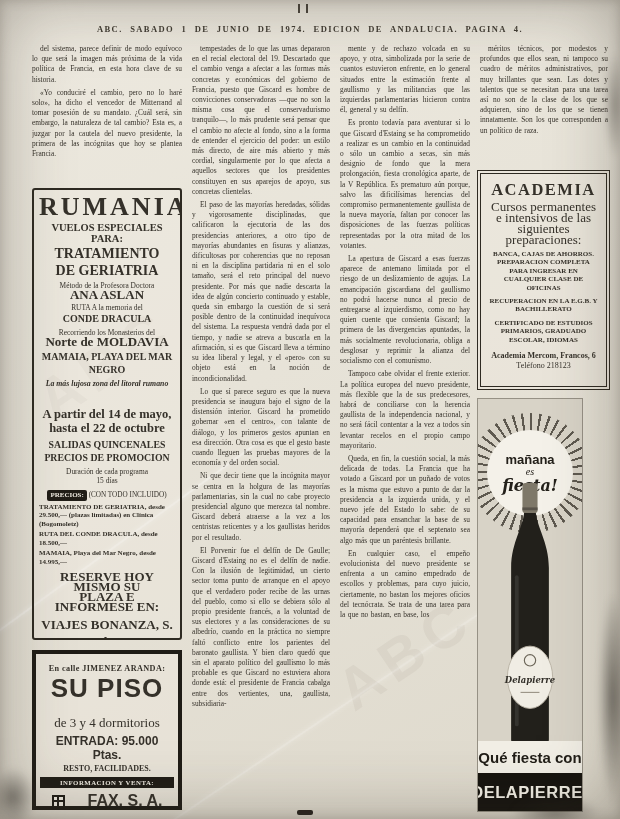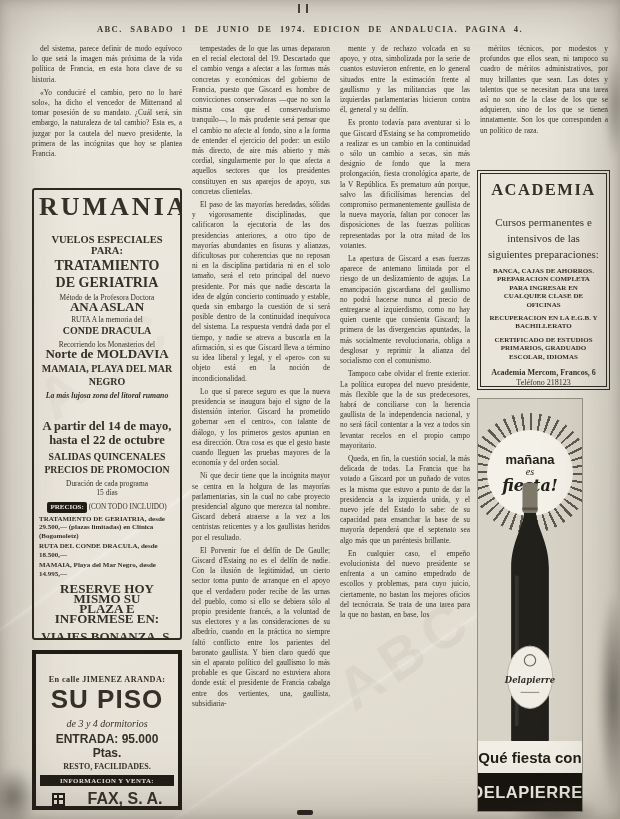--- a/index.html
+++ b/index.html
@@ -15,57 +15,57 @@
   .header{position:absolute;top:24px;left:0;right:0;text-align:center;
     font-weight:bold;font-size:8.5px;letter-spacing:1.4px;word-spacing:4px;color:#403b32;z-index:3;}
   .fold{position:absolute;top:4px;width:2px;height:9px;background:#4a453c;z-index:3;}
   .col{position:absolute;z-index:2;text-align:justify;overflow:hidden;}
   .col p{margin:0 0 3px;text-indent:8px;font-size:7.4px;line-height:10.2px;word-spacing:.6px;}
   .box{position:absolute;box-sizing:border-box;z-index:4;background:rgba(240,236,227,.35);}
   
   .ad-rumania{left:32px;top:188px;width:150px;height:452px;border:2px solid #2e2a22;border-radius:3px;
     padding:6px 5px;text-align:center;overflow:hidden;}
   .r-title{font-weight:bold;font-size:26px;letter-spacing:3px;line-height:22px;}
-  .r-sub{font-weight:bold;font-size:10.5px;margin-top:16px;}
+  .r-sub{font-weight:bold;font-size:10.5px;margin-top:4px;}
   .r-big{font-weight:bold;font-size:14px;line-height:15px;margin-top:2px;}
   .r-small{font-size:7.4px;line-height:9px;margin-top:3px;}
   .r-bold-sm{font-weight:bold;font-size:13px;line-height:10px;text-align:center;}
   .r-bold-md{font-weight:bold;font-size:10px;line-height:12px;margin-top:1px;}
   .r-ital{font-style:italic;font-weight:bold;font-size:7.8px;line-height:9.5px;margin-top:3px;}
   .r-date{font-weight:bold;font-size:12.5px;line-height:14px;margin-top:18px;}
   .r-caps{font-weight:bold;font-size:9.8px;line-height:12px;margin-top:4px;}
   .r-chipline{text-align:center;font-size:7.2px;margin-top:5px;line-height:9px;}
   .chip{display:inline-block;background:#201d17;color:#f0ece2;font-weight:bold;font-size:7px;
     padding:1px 3px;border-radius:2px;}
   .r-prices p{margin:2px 0 0;text-align:left;font-size:7px;line-height:8.6px;text-indent:0;font-weight:bold;}
   .r-agency{font-weight:bold;font-size:13px;margin-top:5px;}
   .r-gat{font-size:8px;margin-top:1px;}
   .r-dirs p{margin:1px 0 0;font-size:6.3px;line-height:7.4px;text-indent:0;}
   
-  .ad-piso{left:32px;top:650px;width:150px;height:160px;border:4px solid #1f1c16;padding:21px 4px;
+  .ad-piso{left:32px;top:650px;width:150px;height:160px;border:4px solid #1f1c16;padding:10px 4px;
     text-align:center;overflow:hidden;}
   .p-loc{font-weight:bold;font-size:8.2px;letter-spacing:.4px;}
   .p-title{font-weight:bold;font-size:26px;line-height:27px;letter-spacing:1px;margin-top:2px;
     font-family:"Liberation Sans",sans-serif;}
-  .p-rooms{font-size:10px;margin-top:5px;font-style:italic;}
+  .p-rooms{font-size:13px;margin-top:13px;}
   .p-entrada{font-weight:bold;font-size:12px;margin-top:3px;font-family:"Liberation Sans",sans-serif;}
   .p-resto{font-weight:bold;font-size:8px;margin-top:2px;}
   .p-strip{background:#1f1c16;color:#f0ece2;font-size:6.8px;font-weight:bold;padding:2px 0;margin-top:4px;letter-spacing:.5px;}
   .p-brandrow{display:flex;align-items:center;justify-content:center;gap:23px;margin-top:4px;}
   .p-logo{width:13px;height:13px;background:#1f1c16;display:grid;grid-template-columns:1fr 1fr;
     grid-template-rows:1fr 1fr;gap:2px;padding:2px;box-sizing:border-box;}
   .p-logo span{background:#f0ece2;}
   .p-brand{font-weight:bold;font-size:16px;font-family:"Liberation Sans",sans-serif;}
   .p-addr{font-size:5.6px;margin-top:3px;}
   
   .ad-mercom{left:477px;top:170px;width:133px;height:220px;border:1px solid #2e2a22;padding:2px;}
   .m-inner{border:1px solid #2e2a22;width:100%;height:100%;box-sizing:border-box;padding:7px 6px;
     text-align:center;overflow:hidden;}
   .m-title{font-weight:bold;font-size:16.5px;line-height:18px;letter-spacing:1.5px;}
-  .m-intro{font-size:11px;line-height:16px;margin-top:15px;}
+  .m-intro{font-size:13px;line-height:11px;margin-top:2px;}
   .m-items p{font-weight:bold;font-size:7px;line-height:8.4px;margin:5px 0 0;text-indent:0;}
   .m-addr{font-weight:bold;font-size:8px;margin-top:7px;}
   .m-phone{font-size:8px;margin-top:1px;}
   
   .ad-dela{left:477px;top:398px;width:106px;height:414px;background:#d8d3c7;
     border:1px solid rgba(70,64,54,.45);overflow:hidden;text-align:center;}
   .burst{position:absolute;top:14px;left:50%;transform:translateX(-50%);width:120px;height:120px;
     border-radius:50%;z-index:1;
     background:repeating-conic-gradient(rgba(72,67,58,.85) 0deg 2.4deg, rgba(0,0,0,0) 2.4deg 9deg);}
   .burst-core{position:absolute;inset:17px;background:#f4f1e9;border-radius:50%;display:flex;

